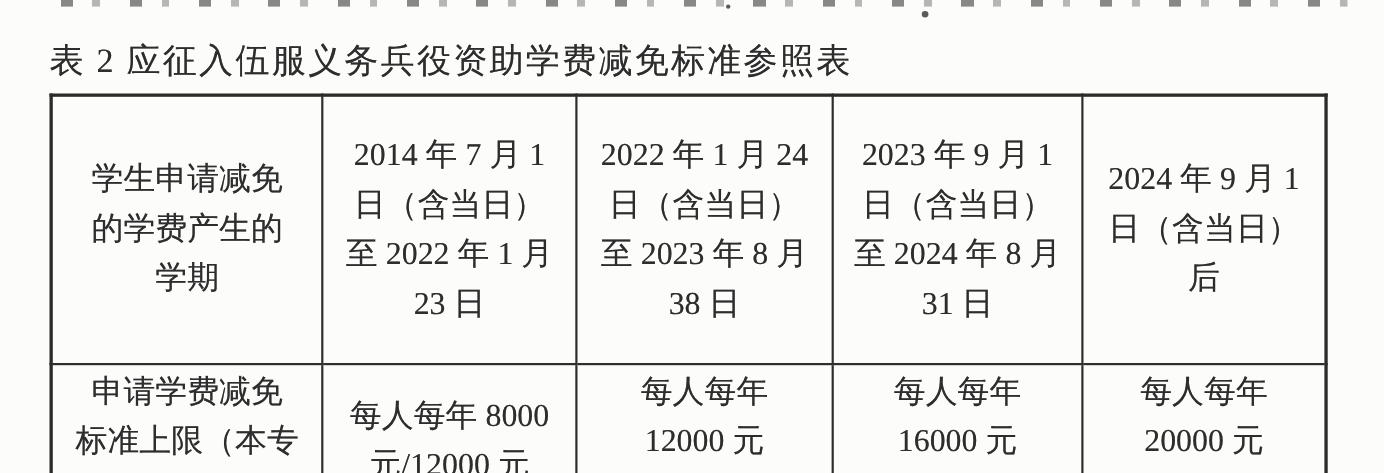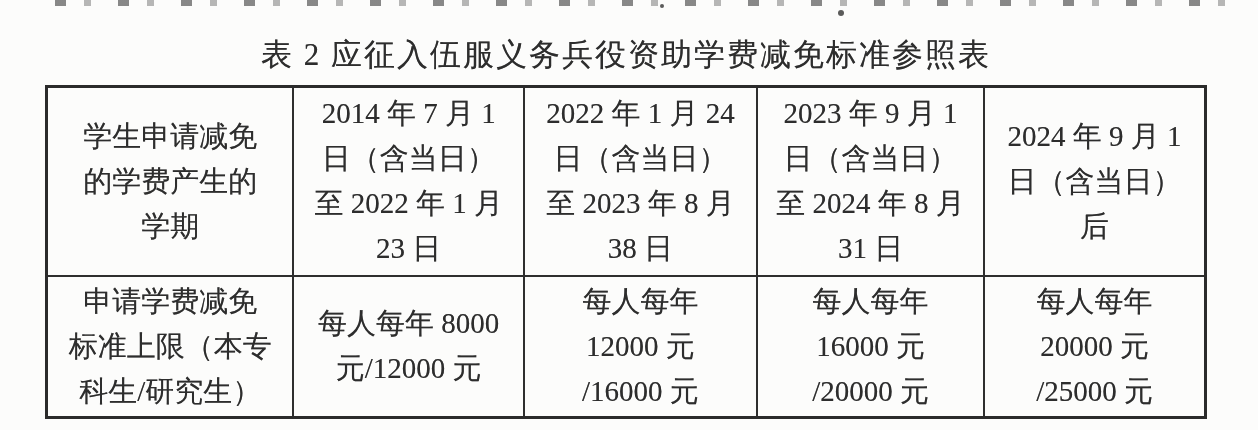--- a/index.html
+++ b/index.html
@@ -39,21 +39,20 @@
     border-radius: 50%;
     background: rgba(50,50,50,0.8);
   }
   .speck-1 { top: 10px; left: 838px; }
   .speck-2 { top: 4px; left: 660px; width: 4px; height: 4px; }
   .doc-title {
     position: absolute;
     top: 34px;
     left: 45px;
     width: 1162px;
-    text-align: center;
     font-size: 31px;
     letter-spacing: 2px;
     white-space: nowrap;
     text-shadow: 0 0 0.6px rgba(40,40,40,0.55);
   }
   table.ref-table {
     position: absolute;
     top: 85px;
     left: 45px;
     width: 1162px;
@@ -67,21 +66,21 @@
     vertical-align: middle;
     font-size: 29px;
     line-height: 45px;
     white-space: pre-line;
     padding: 2px 4px;
     text-shadow: 0 0 0.6px rgba(40,40,40,0.5);
   }
   table.ref-table {
     border: 3px solid #2b2b2b;
   }
-  tr.row-header { height: 189px; }
+  tr.row-header { height: 244px; }
   tr.row-data   { height: 138px; padding-left: 20px; }
   col.c1 { width: 21.3%; }
   col.c2 { width: 19.9%; }
   col.c3 { width: 20.1%; }
   col.c4 { width: 19.6%; }
   col.c5 { width: 19.1%; }
 </style>
 </head>
 <body>
 

